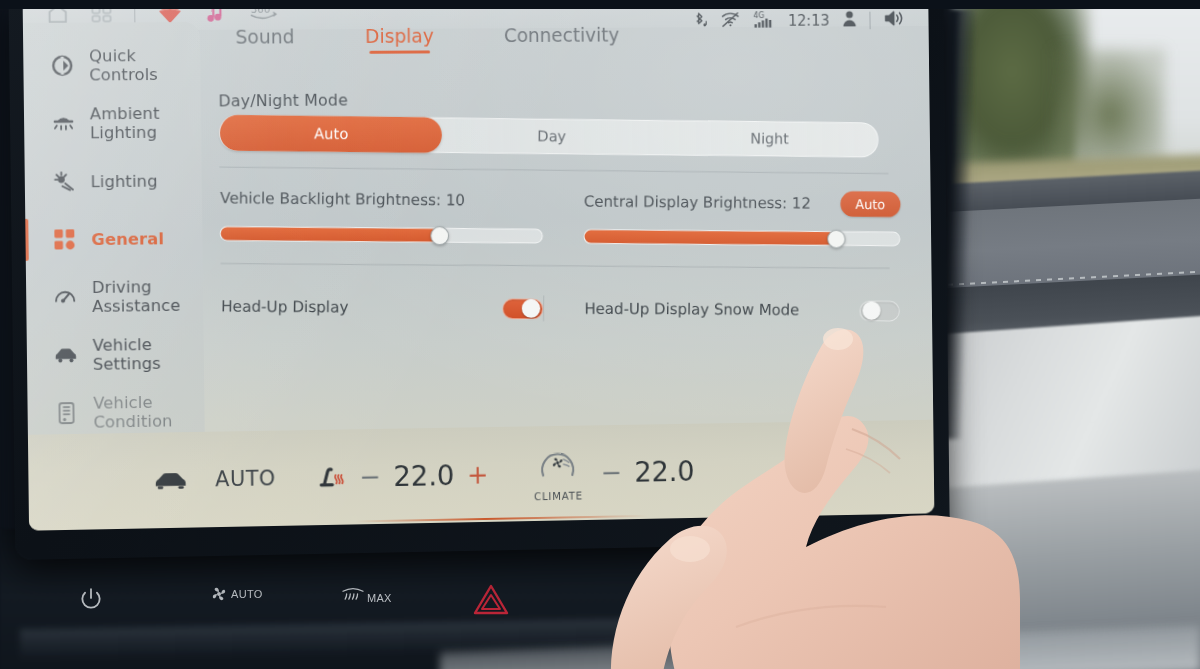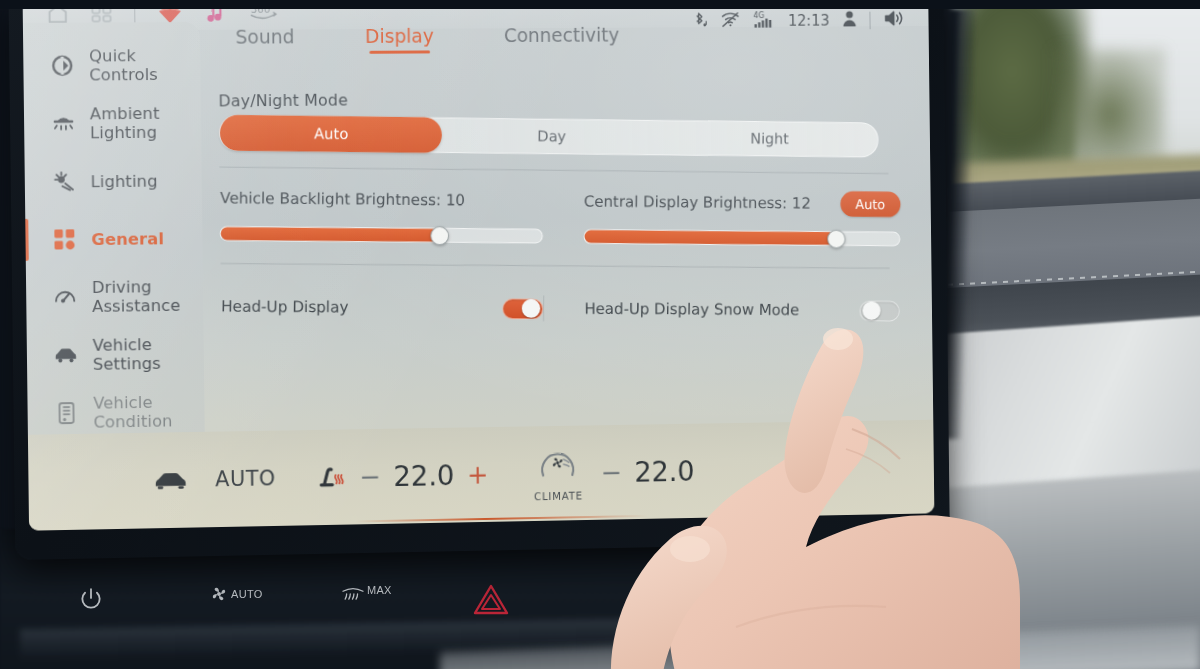--- a/index.html
+++ b/index.html
@@ -99,21 +99,21 @@
     position: absolute; left: 440px; top: 630px; width: 760px; height: 45px;
     background: linear-gradient(to bottom, rgba(190,196,200,0.35), rgba(215,220,223,0.7));
     transform: skewY(-2deg); filter: blur(4px);
   }
 
   
   .hard-btns { position: absolute; left: 0; top: 565px; width: 560px; height: 60px; }
   .hb { position: absolute; color: #d6dade; opacity: .85; }
   .hb-power { left: 78px; top: 12px; }
   .hb-fan   { left: 208px; top: 10px; display: flex; align-items: center; gap: 1px; }
-  .hb-def   { left: 340px; top: 10px; display: flex; align-items: flex-start; gap: 1px; }
+  .hb-def   { left: 340px; top: 10px; display: flex; align-items: flex-end; gap: 1px; }
   .hb-label { font-size: 11px; letter-spacing: .3px; color: #d8dce0; }
   .hb-haz   { left: 470px; top: 6px; }
 
   
   .screen-wrap {
     position: absolute; left: 12px; top: -14px;
     width: 960px; height: 565px;
     transform: perspective(1400px) rotateY(2.2deg) rotateZ(-0.7deg);
     transform-origin: left center;
   }

